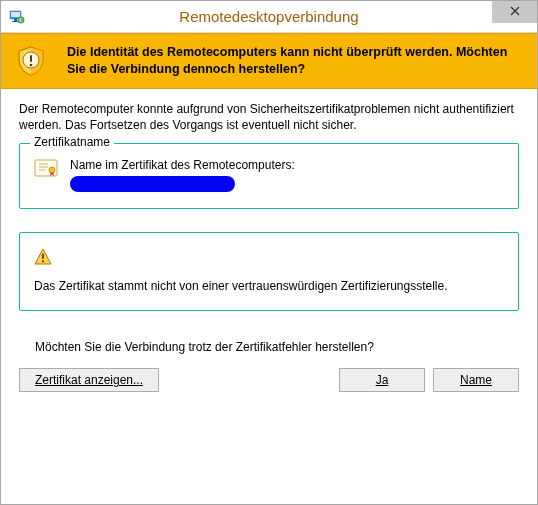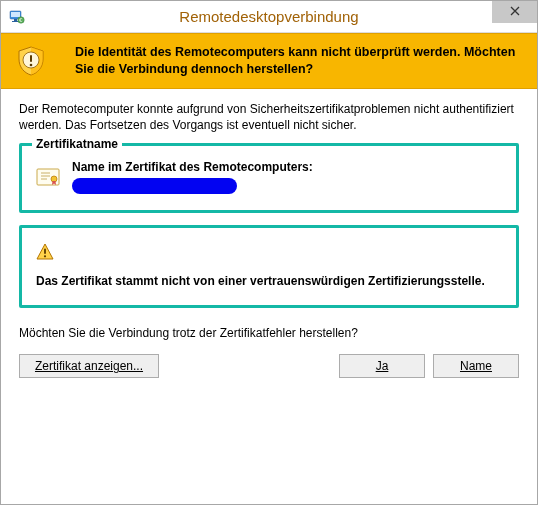--- a/index.html
+++ b/index.html
@@ -50,21 +50,21 @@
     cursor: pointer;
   }
   .close-btn svg { width: 10px; height: 10px; }
   .warning-banner {
     background: #f8b600;
     border-top: 1px solid #e0a000;
     border-bottom: 1px solid #e0a000;
     padding: 10px 14px;
     display: flex;
     align-items: center;
-    gap: 28px;
+    gap: 20px;
   }
   .shield-icon {
     width: 32px; height: 32px;
     flex-shrink: 0;
   }
   .banner-text {
     font-weight: bold;
     font-size: 12.5px;
     line-height: 1.35;
   }
@@ -73,38 +73,37 @@
     flex: 1;
     display: flex;
     flex-direction: column;
   }
   .intro {
     font-size: 12px;
     line-height: 1.35;
     margin-bottom: 10px;
   }
   .group {
-    border: 3px solid #14b8a6;
+    border: 1px solid #14b8a6;
     border-radius: 2px;
     padding: 14px 14px 16px 14px;
-    margin-bottom: 12px;
+    margin-bottom: 23px;
     position: relative;
-    font-weight: bold;
   }
   .group-legend {
     position: absolute;
     top: -9px;
     left: 10px;
     background: #fff;
     padding: 0 4px;
     font-size: 12px;
   }
   .cert-row {
     display: flex;
-    align-items: center;
+    align-items: flex-start;
     gap: 12px;
   }
   .cert-icon {
     width: 24px; height: 20px;
     flex-shrink: 0;
     margin-top: 0;
   }
   .cert-text-wrap { flex: 1; }
   .cert-label { font-size: 12px; }
   .redacted {
@@ -131,21 +130,21 @@
     width: 18px; height: 18px;
     flex-shrink: 0;
     margin-top: 1px;
   }
   .err-text {
     font-size: 12px;
     line-height: 1.35;
   }
   .question {
     font-size: 12px;
-    margin: 6px 0 14px 0;
+    margin: 6px 0 14px 16px;
   }
   .check-row {
     display: flex;
     align-items: center;
     gap: 6px;
     margin-bottom: 18px;
   }
   .checkbox {
     width: 14px; height: 14px;
     border: 1px solid #707070;

